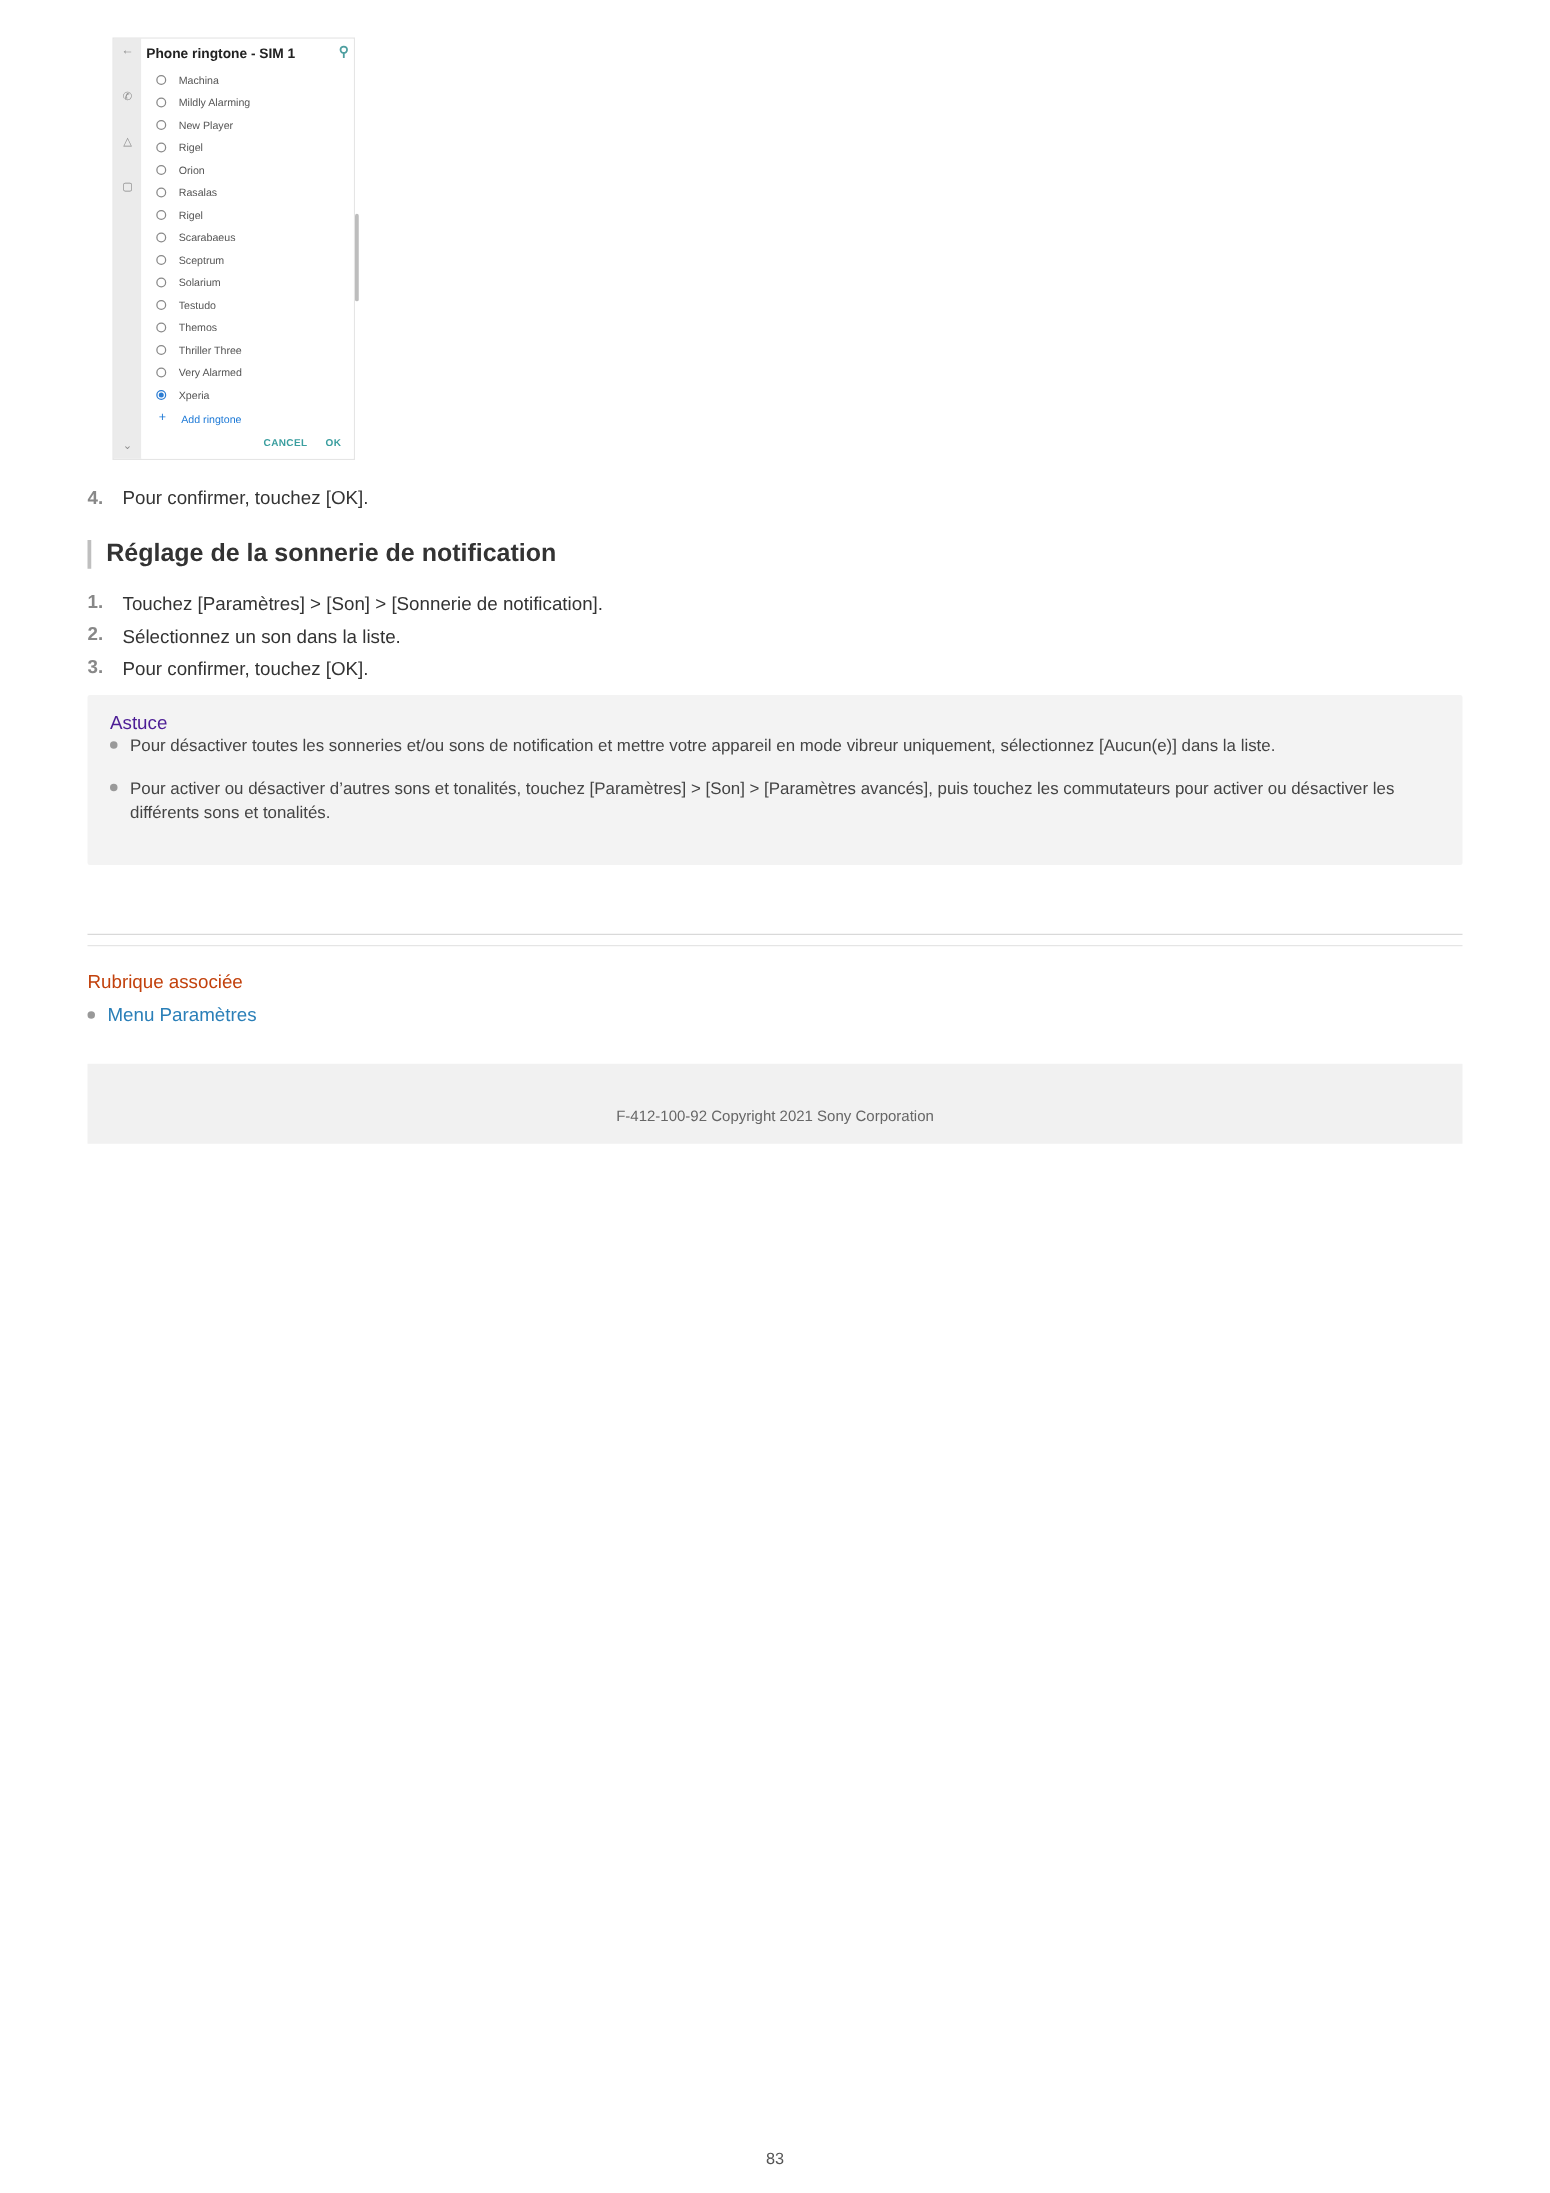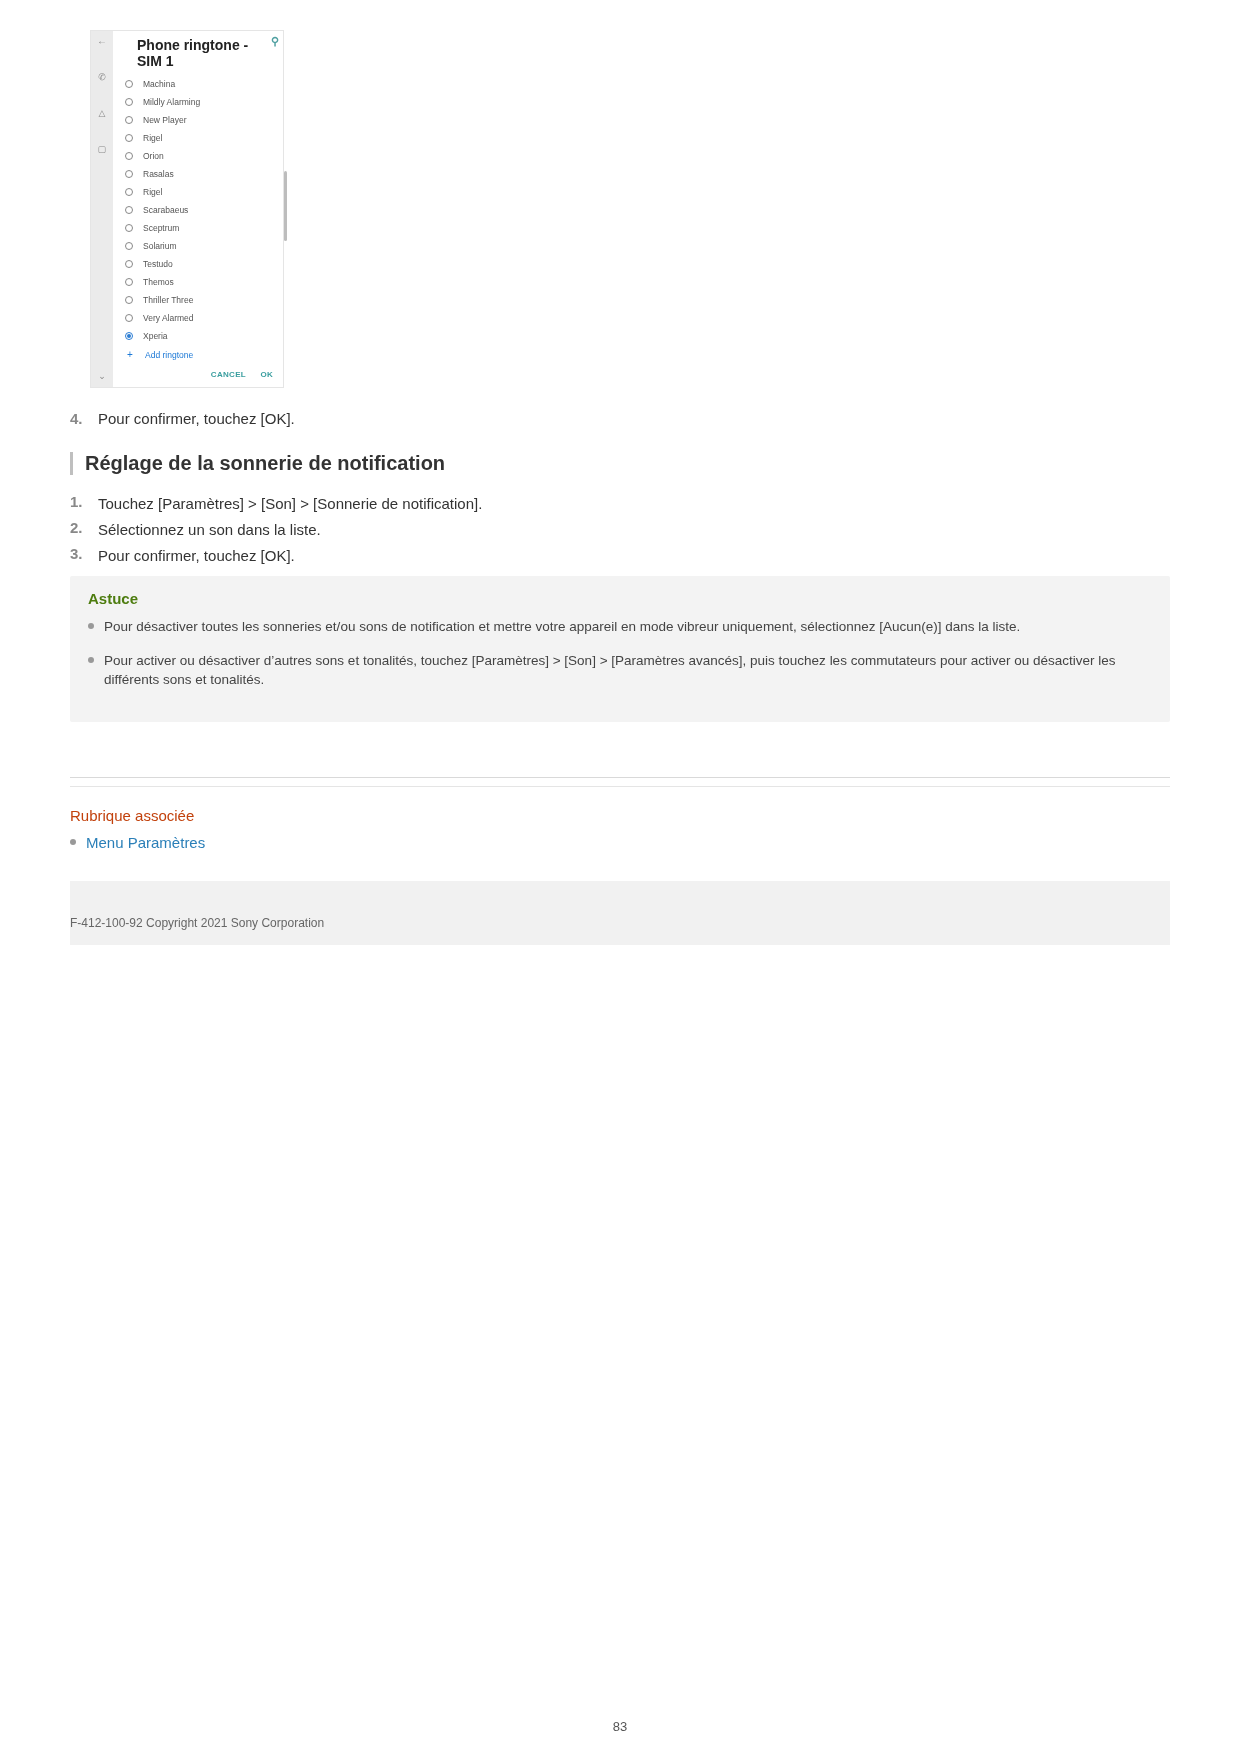--- a/index.html
+++ b/index.html
@@ -55,24 +55,24 @@
     color: #4e9fa0;
     font-size: 11px;
     font-weight: bold;
   }
   .dialog {
     background: #fff;
     margin: 0;
     box-shadow: none;
   }
   .dialog-title {
-    font-size: 14px;
+    font-size: 11px;
     font-weight: bold;
     color: #222;
-    padding: 6px 8px 6px 24px;
+    padding: 6px 8px 6px 4px;
   }
   .rt-item {
     display: flex;
     align-items: center;
     padding: 4px 8px 4px 12px;
     font-size: 8.5px;
     color: #555;
   }
   .rt-item .radio {
     width: 8px;
@@ -157,24 +157,23 @@
   .steps2 .body { flex: 1; }
   .steps2 .body div { line-height: 1.45; }
 
   .tip-box {
     background: #f3f3f3;
     border-radius: 2px;
     padding: 14px 18px 20px 18px;
     margin-top: 10px;
   }
   .tip-title {
-    color: #4d7c0f;
-    font-weight: bold;
-    font-size: 15px;
-    margin-bottom: 10px;
+    color: #4c1d95;
+    font-weight: normal;
+    font-size: 15px;
   }
   .bullet-item {
     display: flex;
     font-size: 13.5px;
     color: #444;
     line-height: 1.45;
     margin-bottom: 14px;
   }
   .bullet-item:last-child { margin-bottom: 12px; }
   .bullet-item .dot {
@@ -218,20 +217,21 @@
   }
   .related-item a {
     color: #2a7fb8;
     text-decoration: none;
   }
 
   .footer-block {
     margin-top: 30px;
     background: #f1f1f1;
     padding: 35px 0 15px 0;
+    text-align: center;
     font-size: 12px;
     color: #666;
   }
 
   .page-number {
     position: absolute;
     bottom: 20px;
     left: 0; right: 0;
     text-align: center;
     font-size: 13px;

